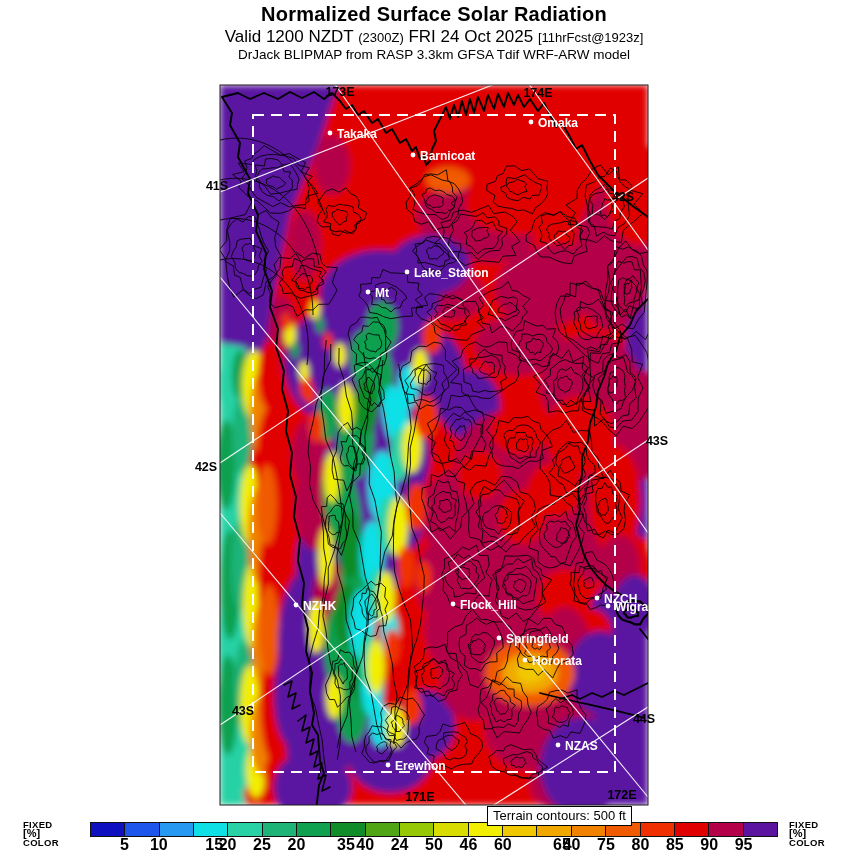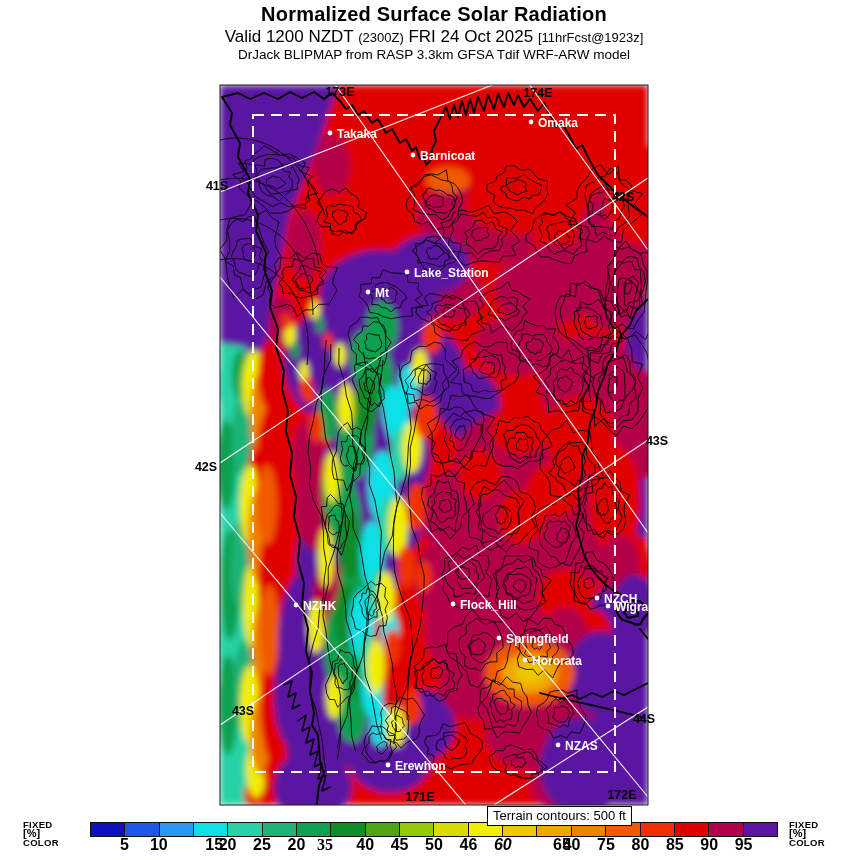--- a/index.html
+++ b/index.html
@@ -343,26 +343,26 @@
       <div class="seg" style="background: rgb(180, 0, 72);"></div>
       <div class="seg" style="background: rgb(90, 20, 160);"></div>
     </div>
   <div id="cbar-ticks">
       <span style="left: 34.4px;">5</span>
       <span style="left: 68.8px;">10</span>
       <span style="left: 103.2px; margin-left: 21px;">15</span>
       <span style="left: 137.6px;">20</span>
       <span style="left: 172px;">25</span>
       <span style="left: 206.4px;">20</span>
-      <span style="left: 235px; font-family: Liberation Serif, serif;">35</span>
+      <span style="left: 256px;">35</span>
       <span style="left: 275.2px;">40</span>
-      <span style="left: 309.6px;">45</span>
+      <span style="left: 309.6px;">24</span>
       <span style="left: 344px;">50</span>
       <span style="left: 378.4px;">46</span>
-      <span style="left: 412.8px; font-style: italic;">60</span>
+      <span style="left: 412.8px;">60</span>
       <span style="left: 472px;">65</span>
       <span style="left: 481.6px;">40</span>
       <span style="left: 516px;">75</span>
       <span style="left: 550.4px;">80</span>
       <span style="left: 584.8px;">85</span>
       <span style="left: 619.2px;">90</span>
       <span style="left: 653.6px;">95</span>
     </div>
 
   <div class="cbar-cap cap-right">

